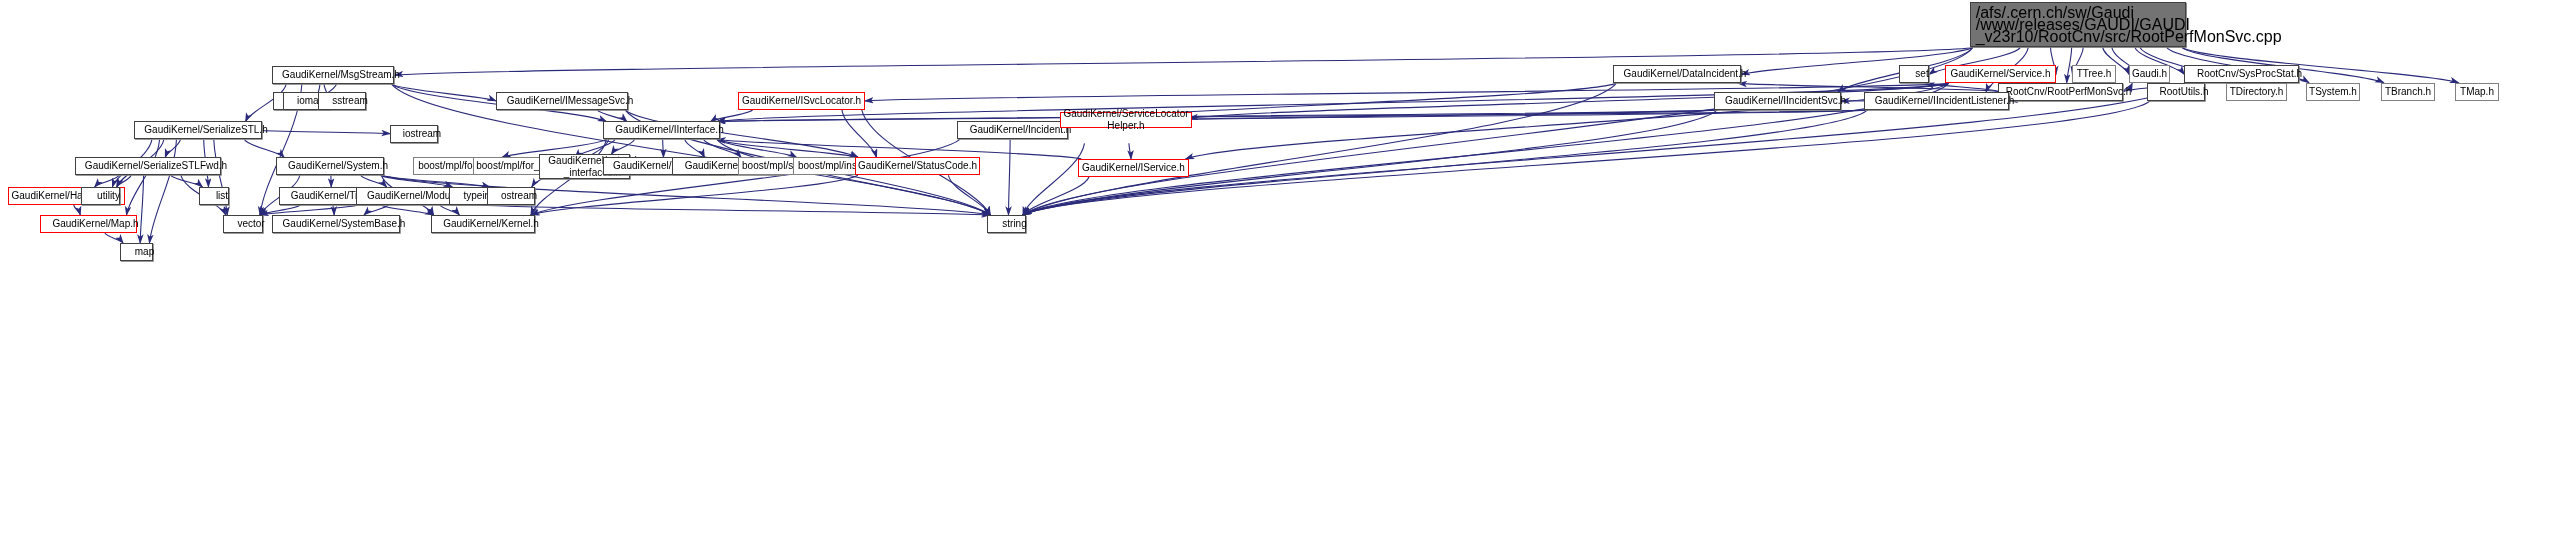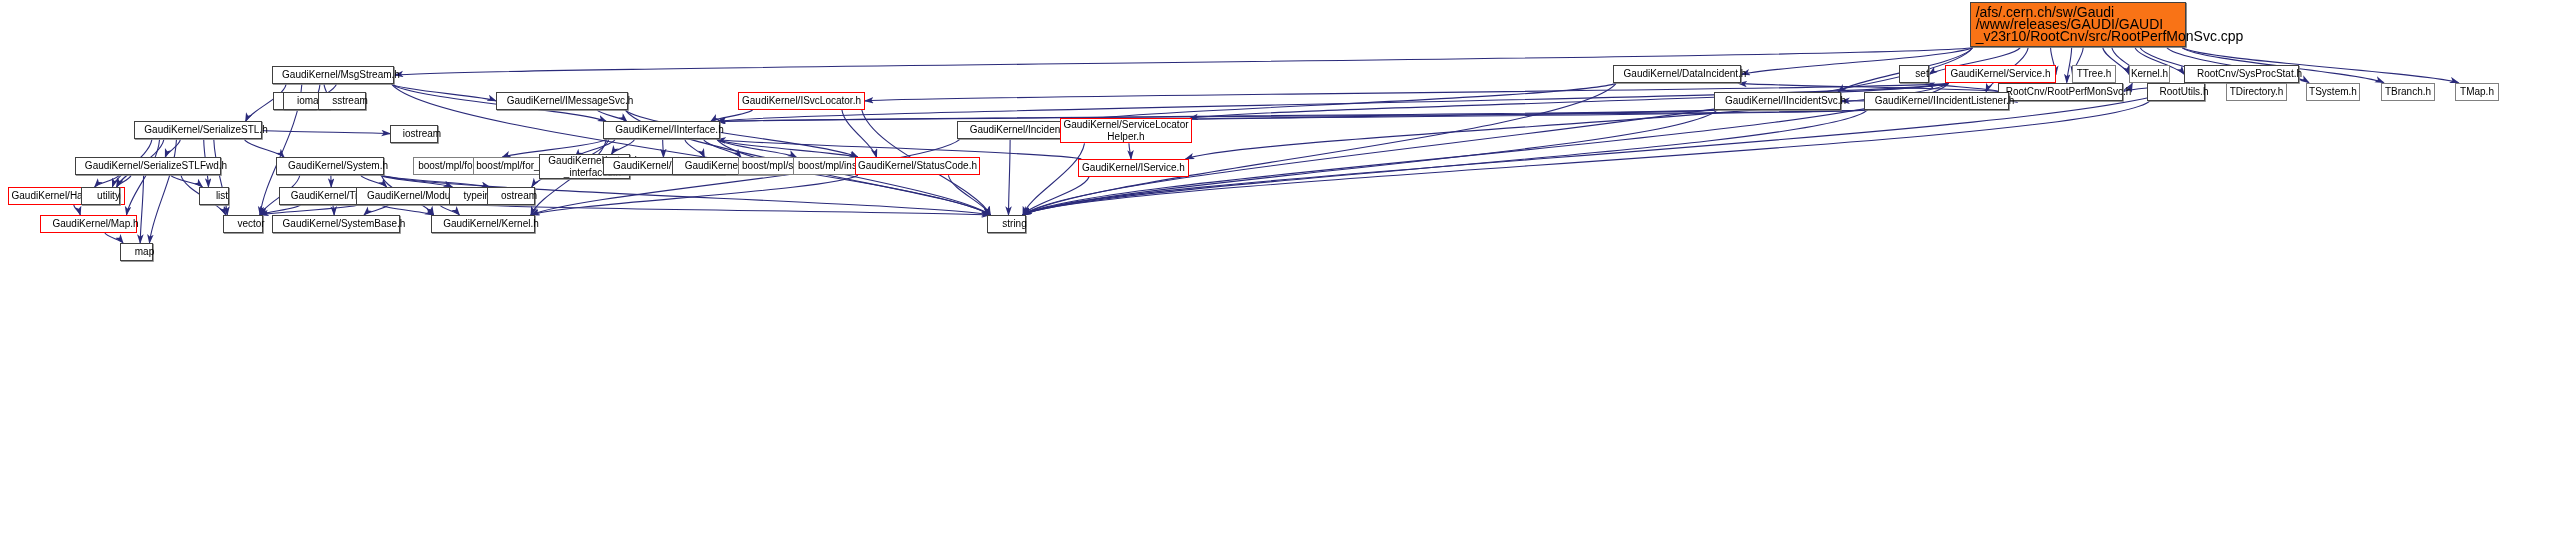--- a/index.html
+++ b/index.html
@@ -4,22 +4,22 @@
 <style>
   html,body{margin:0;padding:0;background:#ffffff;}
   body{font-family:"Liberation Sans", sans-serif;}
   #graph-root{position:relative;width:2576px;height:542px;background:#fff;overflow:hidden;}
   svg#edges{position:absolute;left:0;top:0;width:2576px;height:542px;}
   .node{position:absolute;box-sizing:border-box;display:flex;align-items:center;justify-content:center;
         text-align:center;background:#ffffff;border:0.8px solid #808080;color:#000;
         font-size:10px;line-height:11.7px;letter-spacing:0px;white-space:pre-line;}
   .node.b{border:0.8px solid #404040;box-shadow:0.8px 0.8px 0 #808080;padding-left:16px;}
   .node.r{border:0.8px solid #ff0000;}
-  .node.root{background:#f97316;border:0.8px solid #404040;box-shadow:0.8px 0.8px 0 #707070;
-             justify-content:flex-start;text-align:left;padding-left:4.7px;font-size:14px;line-height:11.7px;}
+  .node.root{background:#737373;border:0.8px solid #404040;box-shadow:0.8px 0.8px 0 #707070;
+             justify-content:flex-start;text-align:left;padding-left:4.7px;font-size:16px;line-height:11.7px;}
 </style>
 </head>
 <body>
 
 <div id="graph-root">
   <svg id="edges" viewBox="0 0 3309 696">
     <defs>
       <marker id="arrow" markerWidth="9" markerHeight="9" refX="8" refY="3" orient="auto" markerUnits="strokeWidth">
         <path d="M0,0 L9,3 L0,6 L2.2,3 z" fill="#2a2a7a"></path>
       </marker>
@@ -141,33 +141,33 @@
       <div class="node b" style="left: 2147px; top: 83px; width: 58px; height: 18px;">RootUtils.h</div>
       <div class="node " style="left: 2226px; top: 83px; width: 61px; height: 18px;">TDirectory.h</div>
       <div class="node " style="left: 2306px; top: 83px; width: 54px; height: 18px;">TSystem.h</div>
       <div class="node " style="left: 2381px; top: 83px; width: 54px; height: 18px;">TBranch.h</div>
       <div class="node " style="left: 2455px; top: 83px; width: 44px; height: 18px;">TMap.h</div>
       <div class="node b" style="left: 272px; top: 66px; width: 122px; height: 18px;">GaudiKernel/MsgStream.h</div>
       <div class="node b" style="left: 1613px; top: 65px; width: 128px; height: 18px;">GaudiKernel/DataIncident.h</div>
       <div class="node b" style="left: 1899px; top: 65px; width: 30px; height: 18px;">set</div>
       <div class="node r" style="left: 1945px; top: 65px; width: 111px; height: 18px;">GaudiKernel/Service.h</div>
       <div class="node " style="left: 2072px; top: 65px; width: 44px; height: 18px;">TTree.h</div>
-      <div class="node " style="left: 2129px; top: 65px; width: 41px; height: 18px;">Kernel.h</div>
+      <div class="node " style="left: 2129px; top: 65px; width: 41px; height: 18px;">Gaudi.h</div>
       <div class="node b" style="left: 2184px; top: 65px; width: 115px; height: 18px;">RootCnv/SysProcStat.h</div>
       <div class="node b" style="left: 273px; top: 92px; width: 43px; height: 18px;">cstdio</div>
       <div class="node b" style="left: 283px; top: 92px; width: 47px; height: 18px;">iomanip</div>
       <div class="node b" style="left: 318px; top: 92px; width: 48px; height: 18px;">sstream</div>
       <div class="node b" style="left: 496px; top: 92px; width: 132px; height: 18px;">GaudiKernel/IMessageSvc.h</div>
       <div class="node r" style="left: 738px; top: 92px; width: 127px; height: 18px;">GaudiKernel/ISvcLocator.h</div>
       <div class="node b" style="left: 1714px; top: 92px; width: 127px; height: 18px;">GaudiKernel/IIncidentSvc.h</div>
       <div class="node b" style="left: 1864px; top: 92px; width: 145px; height: 18px;">GaudiKernel/IIncidentListener.h</div>
       <div class="node b" style="left: 134px; top: 121px; width: 128px; height: 18px;">GaudiKernel/SerializeSTL.h</div>
       <div class="node b" style="left: 603px; top: 121px; width: 117px; height: 18px;">GaudiKernel/IInterface.h</div>
       <div class="node b" style="left: 957px; top: 121px; width: 111px; height: 18px;">GaudiKernel/Incident.h</div>
-      <div class="node r" style="left: 1060px; top: 118px; width: 132px; height: 25px;">GaudiKernel/ServiceLocator
+      <div class="node r" style="left: 1060px; top: 112px; width: 132px; height: 16px;">GaudiKernel/ServiceLocator
 Helper.h</div>
       <div class="node b" style="left: 390px; top: 125px; width: 48px; height: 18px;">iostream</div>
       <div class="node b" style="left: 276px; top: 157px; width: 108px; height: 18px;">GaudiKernel/System.h</div>
       <div class="node " style="left: 413px; top: 157px; width: 92px; height: 18px;">boost/mpl/fold.hpp</div>
       <div class="node " style="left: 473px; top: 157px; width: 111px; height: 18px;">boost/mpl/for_each.hpp</div>
       <div class="node b" style="left: 539px; top: 154px; width: 91px; height: 25px;">GaudiKernel/extend
 _interfaces.h</div>
       <div class="node b" style="left: 603px; top: 157px; width: 122px; height: 18px;">GaudiKernel/implements.h</div>
       <div class="node b" style="left: 672px; top: 157px; width: 111px; height: 18px;">GaudiKernel/extends.h</div>
       <div class="node " style="left: 738px; top: 157px; width: 87px; height: 18px;">boost/mpl/set.hpp</div>

